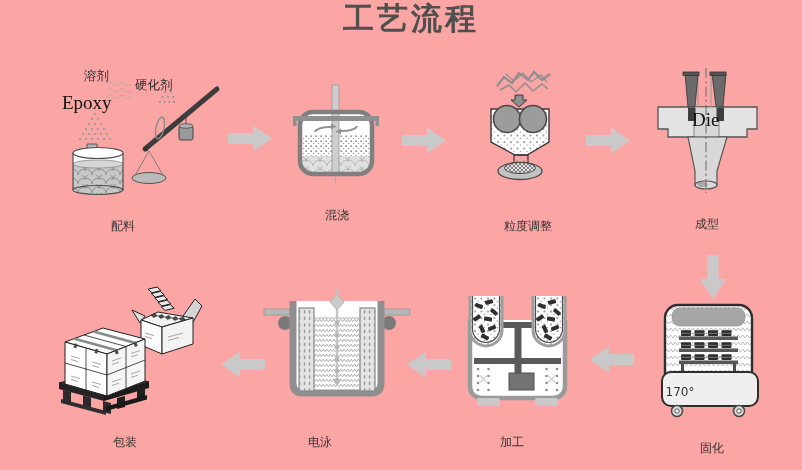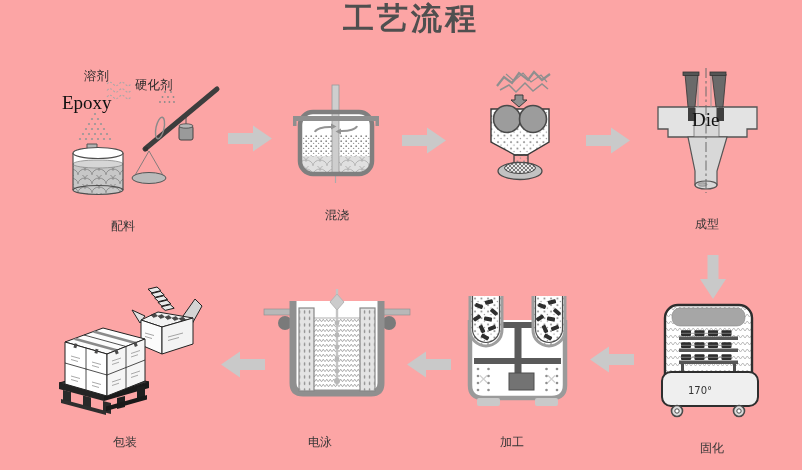--- a/index.html
+++ b/index.html
@@ -7,22 +7,22 @@
           font-family:"DejaVu Sans", sans-serif;}
   .abs{position:absolute;}
   #title{position:absolute;left:411px;top:1px;transform:translateX(-50%);
          font-size:31px;line-height:34px;font-weight:bold;color:#4f4f4f;
          letter-spacing:3px;white-space:nowrap;}
   .step-label{position:absolute;transform:translateX(-50%);font-size:12px;
               color:#353535;white-space:nowrap;}
   .anno{position:absolute;color:#2b2b2b;white-space:nowrap;}
   .anno-cn{font-size:12.5px;}
   .anno-en{font-size:19px;color:#111;font-family:Liberation Serif, serif;}
-  #temp-label{position:absolute;left:700px;top:385px;transform:translateX(-50%);
-              font-size:10px;color:#333;}
+  #temp-label{position:absolute;left:680px;top:385px;transform:translateX(-50%);
+              font-size:12px;color:#333;}
   svg{display:block;}
 </style>
 </head>
 <body>
 
 <div id="canvas">
 
   <div id="title">工艺流程</div>
 
   <svg class="abs" style="left:0;top:0" width="802" height="470" viewBox="0 0 802 470">
@@ -404,19 +404,20 @@
   </svg>
 
   <span class="anno anno-cn" style="left:84px;top:68px">溶剂</span>
   <span class="anno anno-cn" style="left:135px;top:77px">硬化剂</span>
   <span class="anno anno-en" style="left:62px;top:92px">Epoxy</span>
   <span class="anno anno-en" style="left:692px;top:109px">Die</span>
   <span id="temp-label">170°</span>
 
   <div class="step-label" style="left:123px;top:218px">配料</div>
   <div class="step-label" style="left:337px;top:207px">混浇</div>
+  <div class="step-label" style="left:528px;top:218px">粒度调整</div>
   <div class="step-label" style="left:707px;top:216px">成型</div>
   <div class="step-label" style="left:125px;top:434px">包装</div>
   <div class="step-label" style="left:320px;top:434px">电泳</div>
   <div class="step-label" style="left:512px;top:434px">加工</div>
   <div class="step-label" style="left:712px;top:440px">固化</div>
 
 </div>
 
 </body></html>

